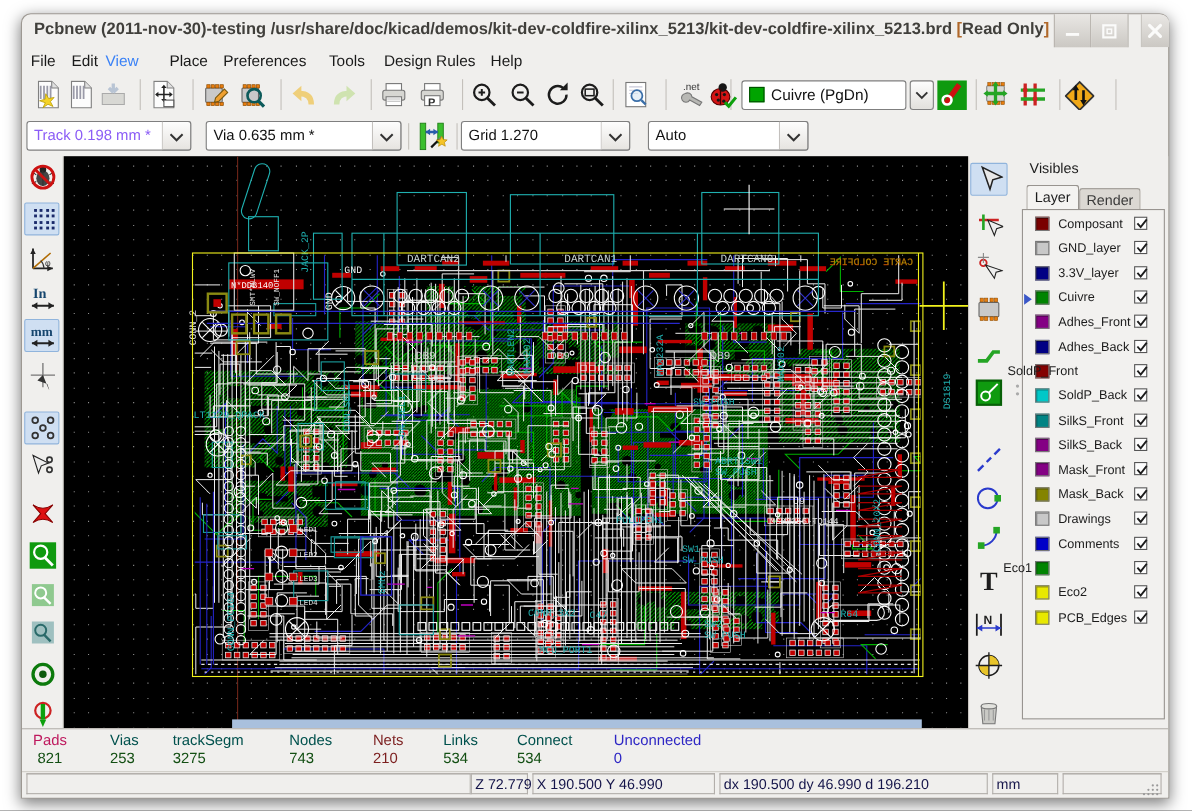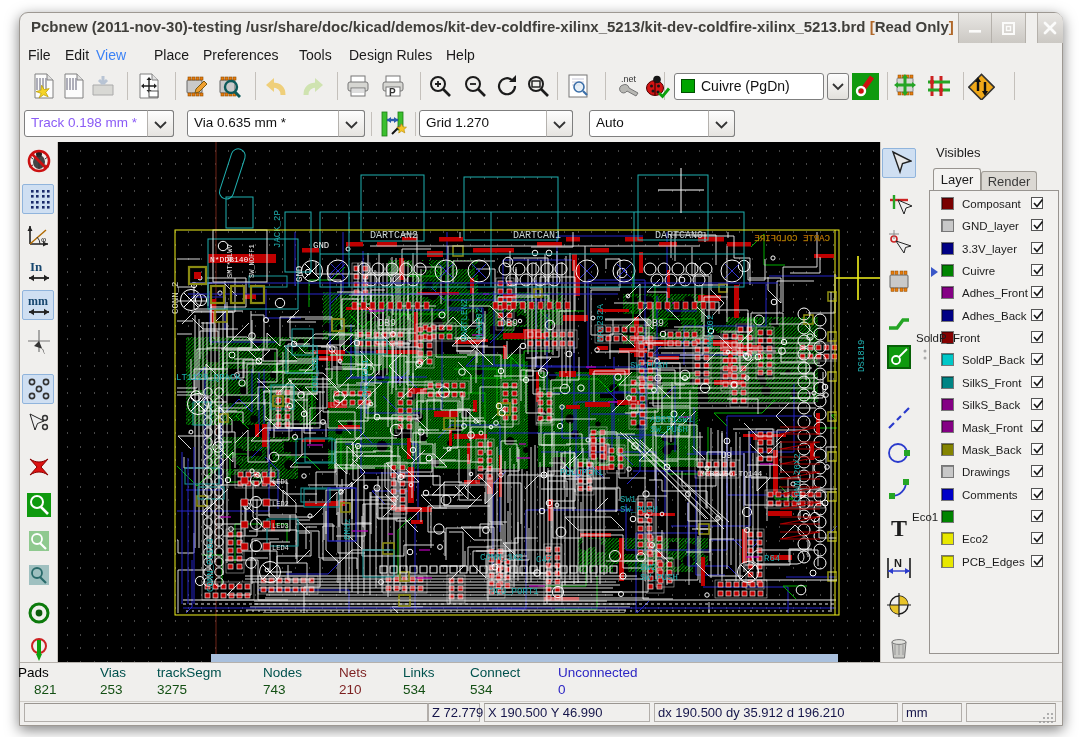--- a/index.html
+++ b/index.html
@@ -2438,21 +2438,21 @@
     <path d="M3 7l3 3.5 5.5-7" stroke="#1c1c1c" stroke-width="1.7" fill="none"></path>
   </svg>
 <div style="position:absolute;left:941px;top:555px;width:13px;height:13px;background:#e8e800;border:1px solid #777;box-shadow:inset 1px 1px 0 rgba(0,0,0,0.35)"></div>
 <div style="position:absolute;left:962px;top:556px;font:11.5px 'Liberation Sans';color:#1c1c1c">PCB_Edges</div>
 <div style="position:absolute;left:1031px;top:555px;width:12px;height:12px;background:#fdfdfd;border:1px solid #555"></div>
 <svg style="position:absolute;left:1031px;top:554px" width="14" height="14" viewBox="0 0 14 14">
     <path d="M3 7l3 3.5 5.5-7" stroke="#1c1c1c" stroke-width="1.7" fill="none"></path>
   </svg>
 <div style="position:absolute;left:20px;top:662px;width:1042px;height:39px;background:#f0efed;border-top:1px solid #b5b1ac"></div>
 <div style="position:absolute;left:20px;top:701px;width:1042px;height:24px;background:#f0efed;border-top:1px solid #cfccc7"></div>
-<div style="position:absolute;left:18px;top:665px;font:13.5px 'Liberation Sans';color:#000000">Pads</div>
+<div style="position:absolute;left:30px;top:665px;font:13.5px 'Liberation Sans';color:#be185d">Pads</div>
 <div style="position:absolute;left:34px;top:682px;font:13.5px 'Liberation Sans';color:#134f13">821</div>
 <div style="position:absolute;left:100px;top:665px;font:13.5px 'Liberation Sans';color:#00514d">Vias</div>
 <div style="position:absolute;left:100px;top:682px;font:13.5px 'Liberation Sans';color:#134f13">253</div>
 <div style="position:absolute;left:157px;top:665px;font:13.5px 'Liberation Sans';color:#00514d">trackSegm</div>
 <div style="position:absolute;left:157px;top:682px;font:13.5px 'Liberation Sans';color:#134f13">3275</div>
 <div style="position:absolute;left:263px;top:665px;font:13.5px 'Liberation Sans';color:#00514d">Nodes</div>
 <div style="position:absolute;left:263px;top:682px;font:13.5px 'Liberation Sans';color:#134f13">743</div>
 <div style="position:absolute;left:339px;top:665px;font:13.5px 'Liberation Sans';color:#7c1f1f">Nets</div>
 <div style="position:absolute;left:339px;top:682px;font:13.5px 'Liberation Sans';color:#7c1f1f">210</div>
 <div style="position:absolute;left:403px;top:665px;font:13.5px 'Liberation Sans';color:#00514d">Links</div>
@@ -2460,21 +2460,21 @@
 <div style="position:absolute;left:470px;top:665px;font:13.5px 'Liberation Sans';color:#00514d">Connect</div>
 <div style="position:absolute;left:470px;top:682px;font:13.5px 'Liberation Sans';color:#134f13">534</div>
 <div style="position:absolute;left:558px;top:665px;font:13.5px 'Liberation Sans';color:#2d26c4">Unconnected</div>
 <div style="position:absolute;left:558px;top:682px;font:13.5px 'Liberation Sans';color:#2d26c4">0</div>
 <div style="position:absolute;left:24px;top:703px;width:404px;height:19px;border:1px solid #b2aeaa;border-top-color:#9a9691;background:#f0efed;overflow:hidden"></div>
 <div style="position:absolute;left:428px;top:703px;width:52px;height:19px;border:1px solid #b2aeaa;border-top-color:#9a9691;background:#f0efed;overflow:hidden"></div>
 <div style="position:absolute;left:432px;top:705px;font:13px 'Liberation Sans';color:#15154a;white-space:nowrap">Z 72.779</div>
 <div style="position:absolute;left:484px;top:703px;width:166px;height:19px;border:1px solid #b2aeaa;border-top-color:#9a9691;background:#f0efed;overflow:hidden"></div>
 <div style="position:absolute;left:488px;top:705px;font:13px 'Liberation Sans';color:#15154a;white-space:nowrap">X 190.500 Y 46.990</div>
 <div style="position:absolute;left:654px;top:703px;width:244px;height:19px;border:1px solid #b2aeaa;border-top-color:#9a9691;background:#f0efed;overflow:hidden"></div>
-<div style="position:absolute;left:658px;top:705px;font:13px 'Liberation Sans';color:#15154a;white-space:nowrap">dx 190.500 dy 35.912 d 196.210</div>
+<div style="position:absolute;left:658px;top:705px;font:13px 'Liberation Sans';color:#15154a;white-space:nowrap">dx 190.500 dy 46.990 d 196.210</div>
 <div style="position:absolute;left:902px;top:703px;width:60px;height:19px;border:1px solid #b2aeaa;border-top-color:#9a9691;background:#f0efed;overflow:hidden"></div>
 <div style="position:absolute;left:906px;top:705px;font:13px 'Liberation Sans';color:#15154a;white-space:nowrap">mm</div>
 <div style="position:absolute;left:966px;top:703px;width:90px;height:19px;border:1px solid #b2aeaa;border-top-color:#9a9691;background:#f0efed;overflow:hidden"></div>
 <svg style="position:absolute;left:1030px;top:704px" width="26" height="20" viewBox="1028 702 26 20">
     <circle cx="1050" cy="720" r="1" fill="#999"></circle>
     <circle cx="1050" cy="716" r="1" fill="#999"></circle>
     <circle cx="1050" cy="712" r="1" fill="#999"></circle>
     <circle cx="1046" cy="720" r="1" fill="#999"></circle>
     <circle cx="1046" cy="716" r="1" fill="#999"></circle>
     <circle cx="1046" cy="712" r="1" fill="#999"></circle>

